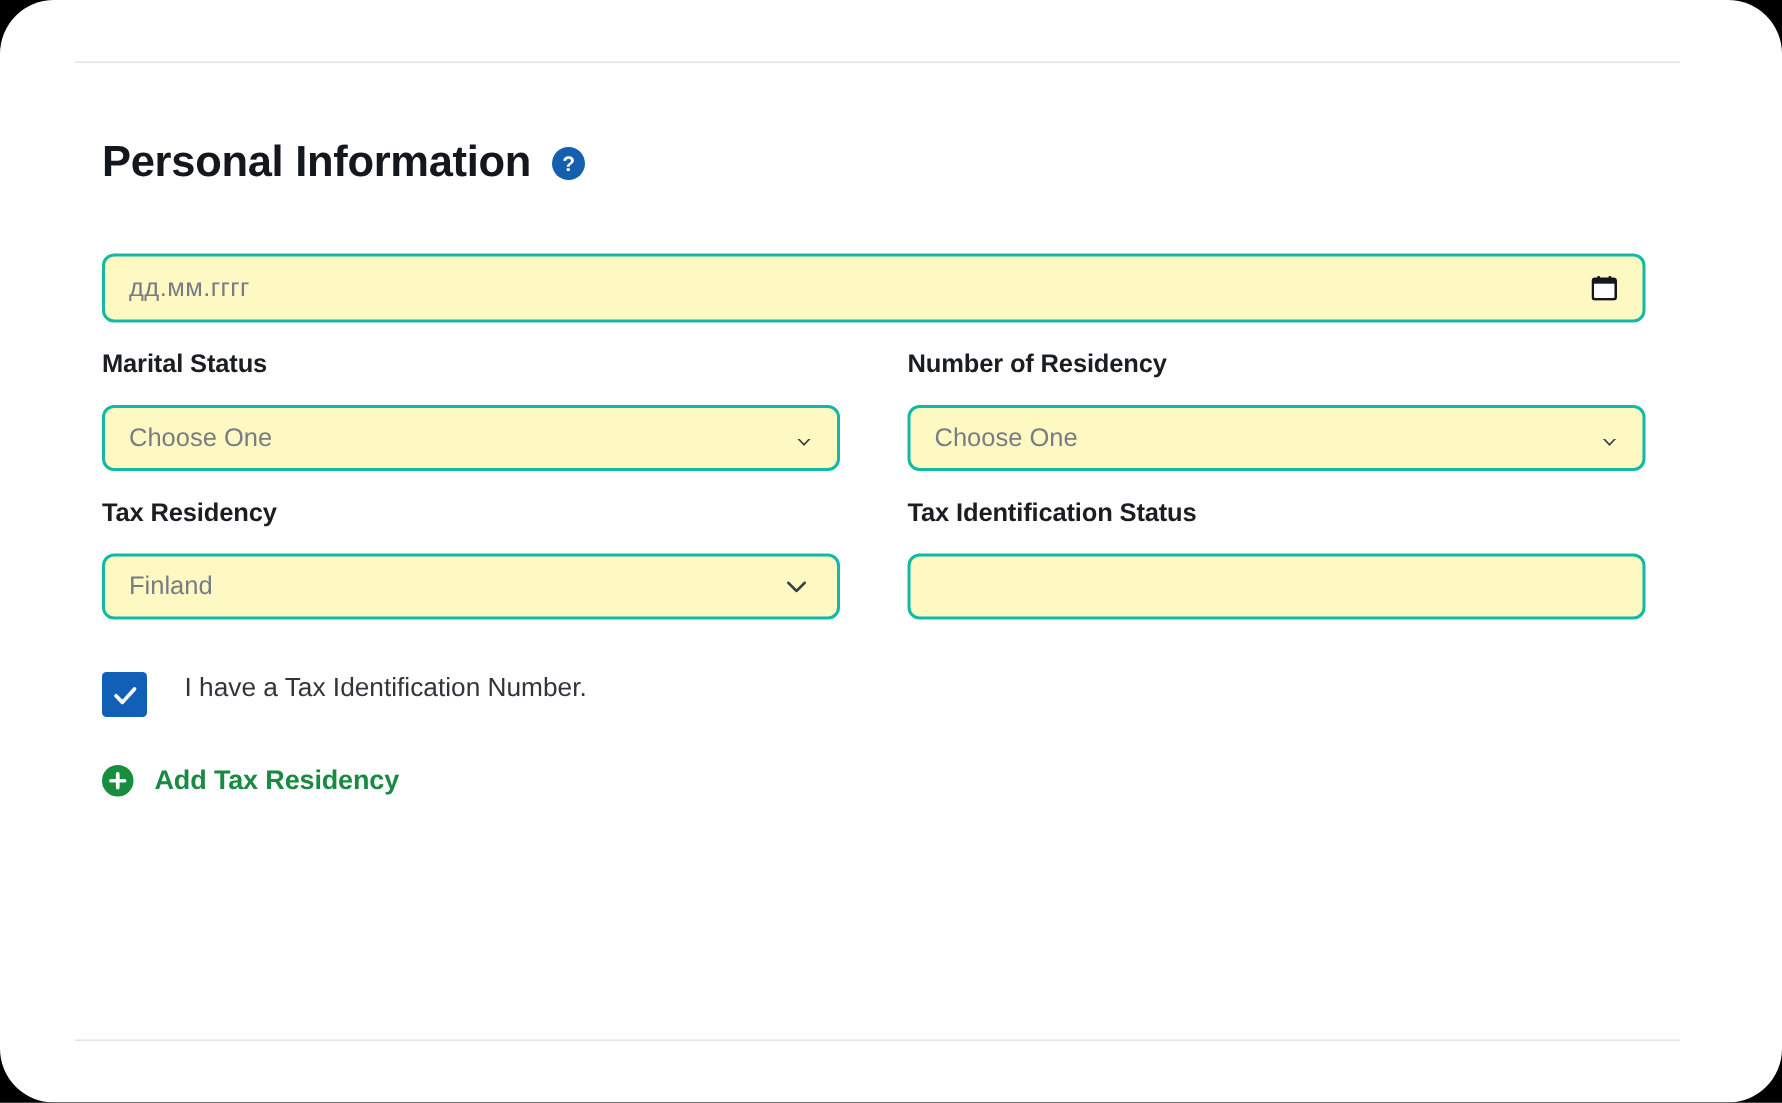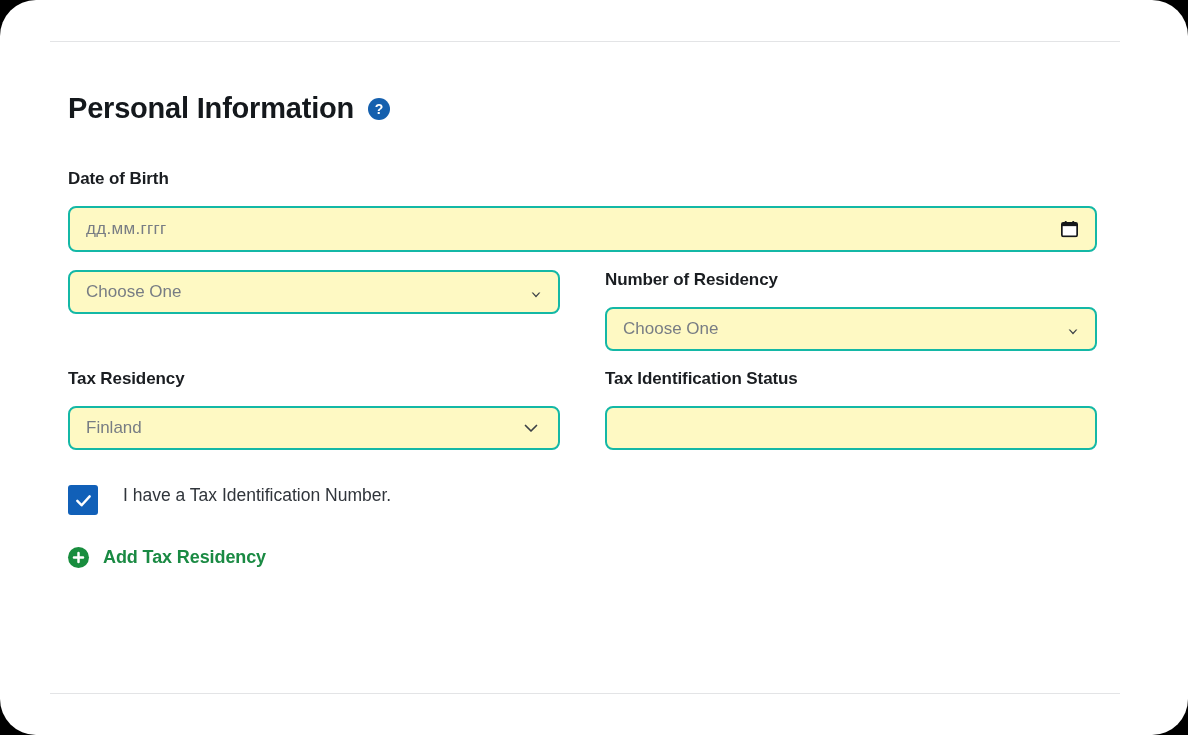--- a/index.html
+++ b/index.html
@@ -206,37 +206,37 @@
 
   <div id="content">
 
     <div class="section-head">
       <div class="section-title">Personal Information</div>
       <div class="help-icon">?</div>
     </div>
 
     <div class="row">
       <div class="col full">
-        <div class="field-label">Date of Birth</div>
         <div class="control date-field">
           <span class="placeholder-text">дд.мм.гггг</span>
           <span class="calendar-icon">
             <svg viewBox="0 0 16 16" xmlns="http://www.w3.org/2000/svg">
               <rect x="0.8" y="2.2" width="14.4" height="12.8" rx="1.4" fill="#ffffff" stroke="#15181b" stroke-width="1.6"></rect>
               <rect x="0.8" y="2.2" width="14.4" height="3.1" fill="#15181b"></rect>
               <rect x="3.6" y="0.4" width="1.7" height="3.2" rx="0.6" fill="#15181b"></rect>
               <rect x="10.7" y="0.4" width="1.7" height="3.2" rx="0.6" fill="#15181b"></rect>
             </svg>
           </span>
         </div>
       </div>
     </div>
 
     <div class="row">
       <div class="col">
+        <div class="field-label">Marital Status</div>
         <div class="control">
           <span>Choose One</span>
           <span class="native-caret">
             <svg viewBox="0 0 12 12" xmlns="http://www.w3.org/2000/svg">
               <path d="M1.6 3.6 L6 8.4 L10.4 3.6 L8.9 3.6 L6 6.6 L3.1 3.6 Z" fill="#3c4147"></path>
             </svg>
           </span>
         </div>
       </div>
       <div class="col">

